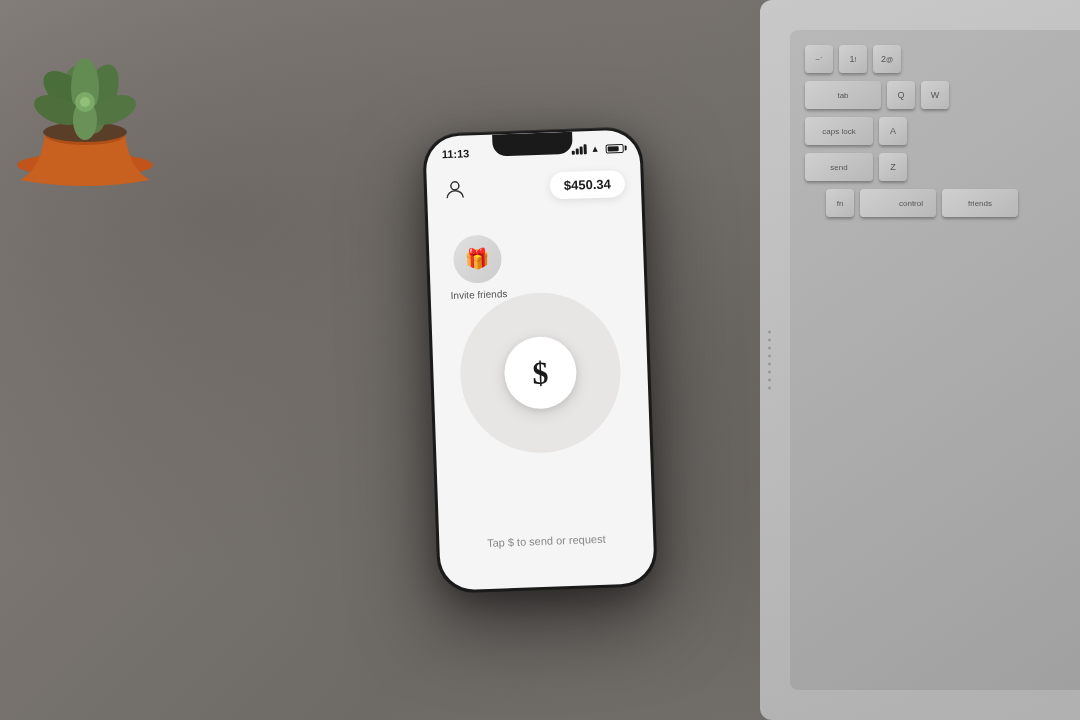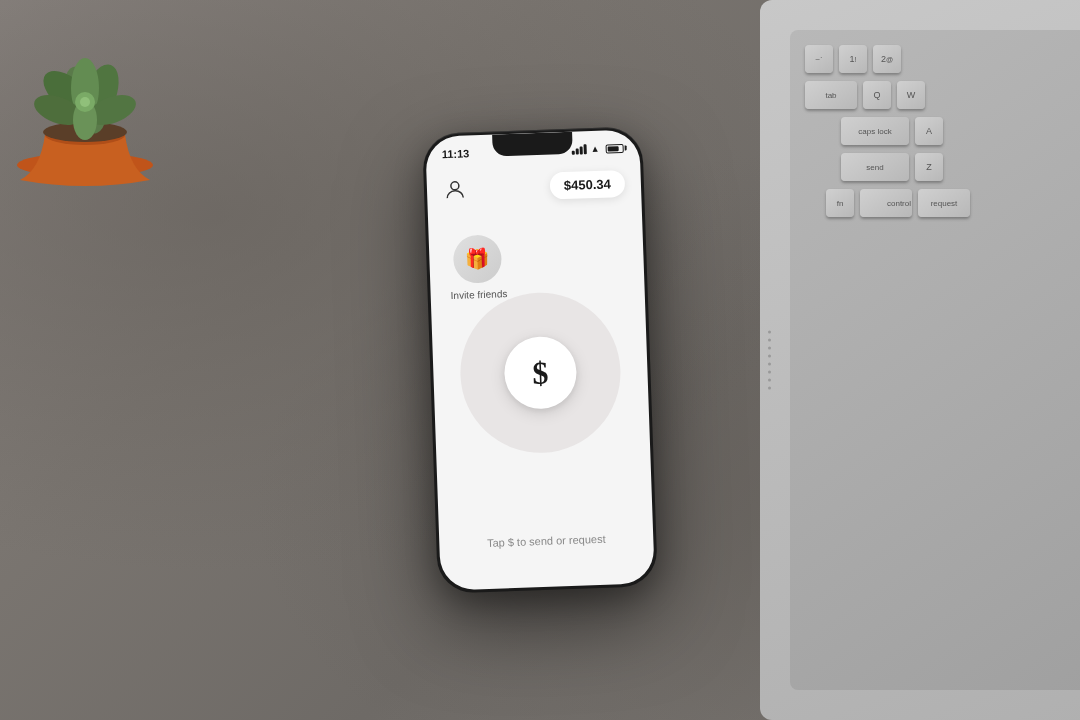--- a/index.html
+++ b/index.html
@@ -69,22 +69,22 @@
       display: flex;
       align-items: center;
       justify-content: center;
       font-size: 9px;
       color: #555;
       box-shadow: 0 2px 3px rgba(0,0,0,0.3);
       flex-shrink: 0;
     }
 
     .key-sm { width: 28px; height: 28px; }
-    .key-lg { width: 52px; height: 28px; font-size: 8px; }
-    .key-xl { width: 68px; height: 28px; font-size: 8px; margin-left: 36px; }
+    .key-lg { width: 76px; height: 28px; font-size: 8px; }
+    .key-xl { width: 68px; height: 28px; font-size: 8px; }
 
     
     .phone {
       position: absolute;
       top: 50%;
       left: 50%;
       transform: translate(-50%, -50%) rotate(-2deg);
       width: 220px;
       height: 460px;
     }
@@ -372,21 +372,21 @@
 
     <div class="key-row">
       <div class="key key-xl">send</div>
       <div class="key key-sm">Z</div>
     </div>
 
     <div class="key-row">
       <div class="key key-sm" style="font-size:8px;margin-left:21px;">fn</div>
       <div class="key key-lg" style="font-size:8px;padding-left:26px;">control</div>
       <div class="key key-lg">
-        <span>request</span>
+        <span>friends</span>
       </div>
     </div>
   </div>
 </div>
 
 <div class="phone">
   <div class="phone-body">
     <div class="phone-screen">
 
       <div class="phone-notch"></div>

